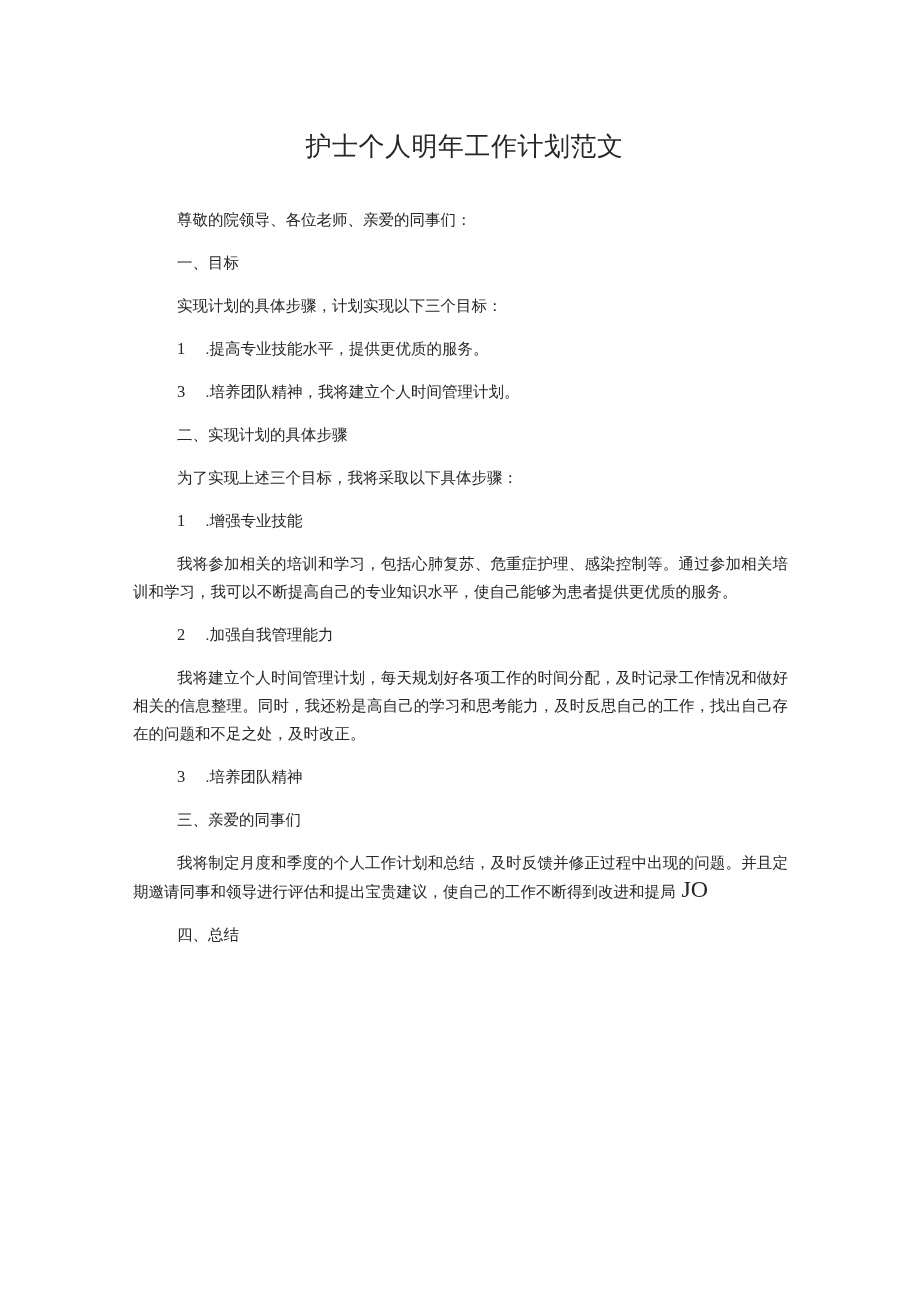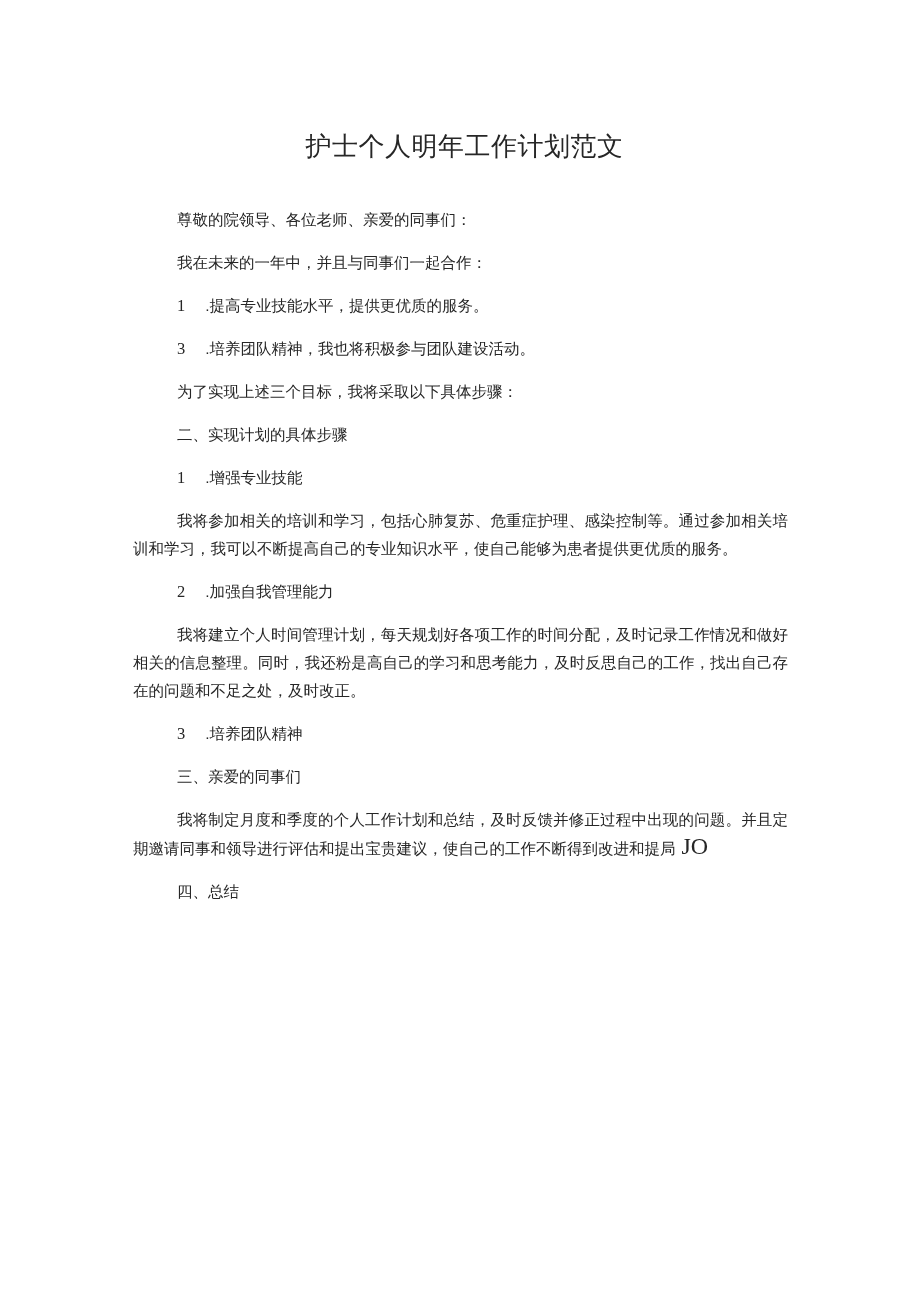--- a/index.html
+++ b/index.html
@@ -49,25 +49,26 @@
     margin-left: 6px;
   }
 </style>
 </head>
 <body>
 
 <div class="page" style="--page-bg: #ffffff; --text-color: #262626;">
   <h1 class="doc-title">护士个人明年工作计划范文</h1>
   <div class="doc-body">
       <p class="para role-paragraph"><span>尊敬的院领导、各位老师、亲爱的同事们：</span></p>
-      <p class="para role-paragraph"><span>我在未来的一年中，并且与同事们一起合作：</span></p>
+      <p class="para role-heading"><span>一、目标</span></p>
+      <p class="para role-paragraph"><span>实现计划的具体步骤，计划实现以下三个目标：</span></p>
       <p class="para role-list-item"><span class="num">1</span><span>.提高专业技能水平，提供更优质的服务。</span></p>
-      <p class="para role-list-item"><span class="num">3</span><span>.培养团队精神，我也将积极参与团队建设活动。</span></p>
+      <p class="para role-list-item"><span class="num">3</span><span>.培养团队精神，我将建立个人时间管理计划。</span></p>
+      <p class="para role-heading"><span>二、实现计划的具体步骤</span></p>
       <p class="para role-paragraph"><span>为了实现上述三个目标，我将采取以下具体步骤：</span></p>
-      <p class="para role-heading"><span>二、实现计划的具体步骤</span></p>
       <p class="para role-list-item"><span class="num">1</span><span>.增强专业技能</span></p>
       <p class="para role-paragraph"><span>我将参加相关的培训和学习，包括心肺复苏、危重症护理、感染控制等。通过参加相关培训和学习，我可以不断提高自己的专业知识水平，使自己能够为患者提供更优质的服务。</span></p>
       <p class="para role-list-item"><span class="num">2</span><span>.加强自我管理能力</span></p>
       <p class="para role-paragraph"><span>我将建立个人时间管理计划，每天规划好各项工作的时间分配，及时记录工作情况和做好相关的信息整理。同时，我还粉是高自己的学习和思考能力，及时反思自己的工作，找出自己存在的问题和不足之处，及时改正。</span></p>
       <p class="para role-list-item"><span class="num">3</span><span>.培养团队精神</span></p>
       <p class="para role-heading"><span>三、亲爱的同事们</span></p>
       <p class="para role-paragraph"><span>我将制定月度和季度的个人工作计划和总结，及时反馈并修正过程中出现的问题。并且定期邀请同事和领导进行评估和提出宝贵建议，使自己的工作不断得到改进和提局</span><span class="suffix">JO</span></p>
       <p class="para role-heading"><span>四、总结</span></p>
     </div>
 </div>

